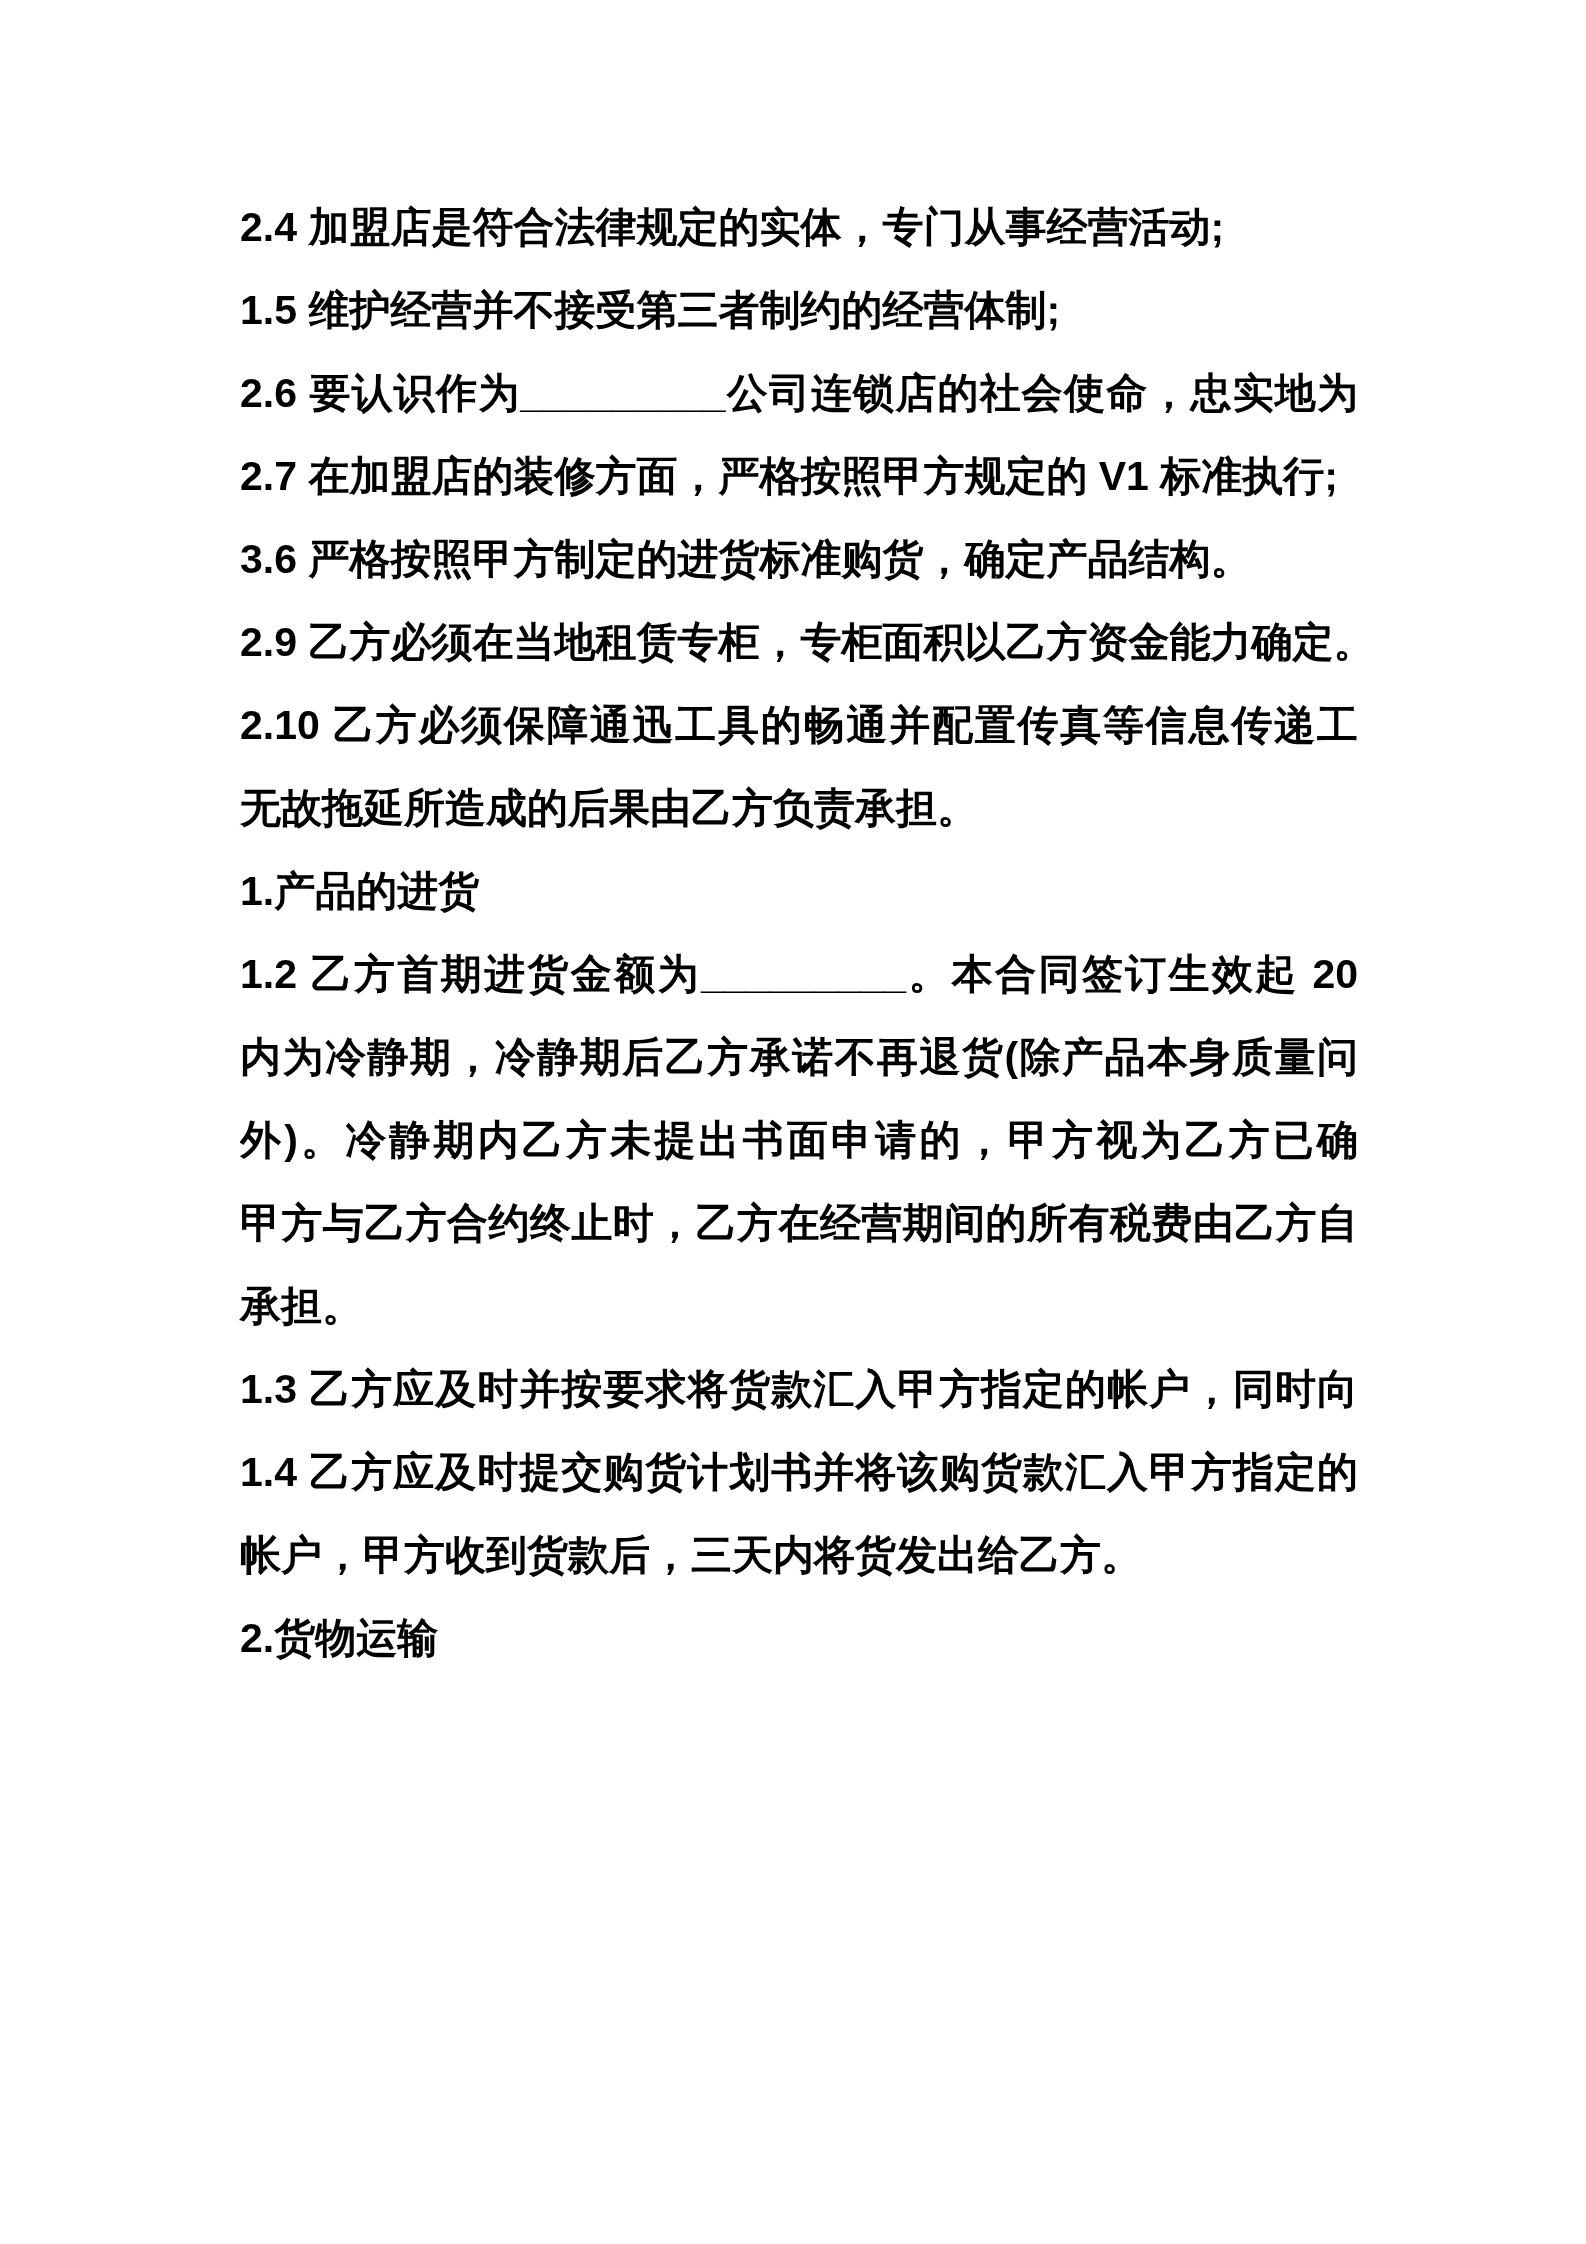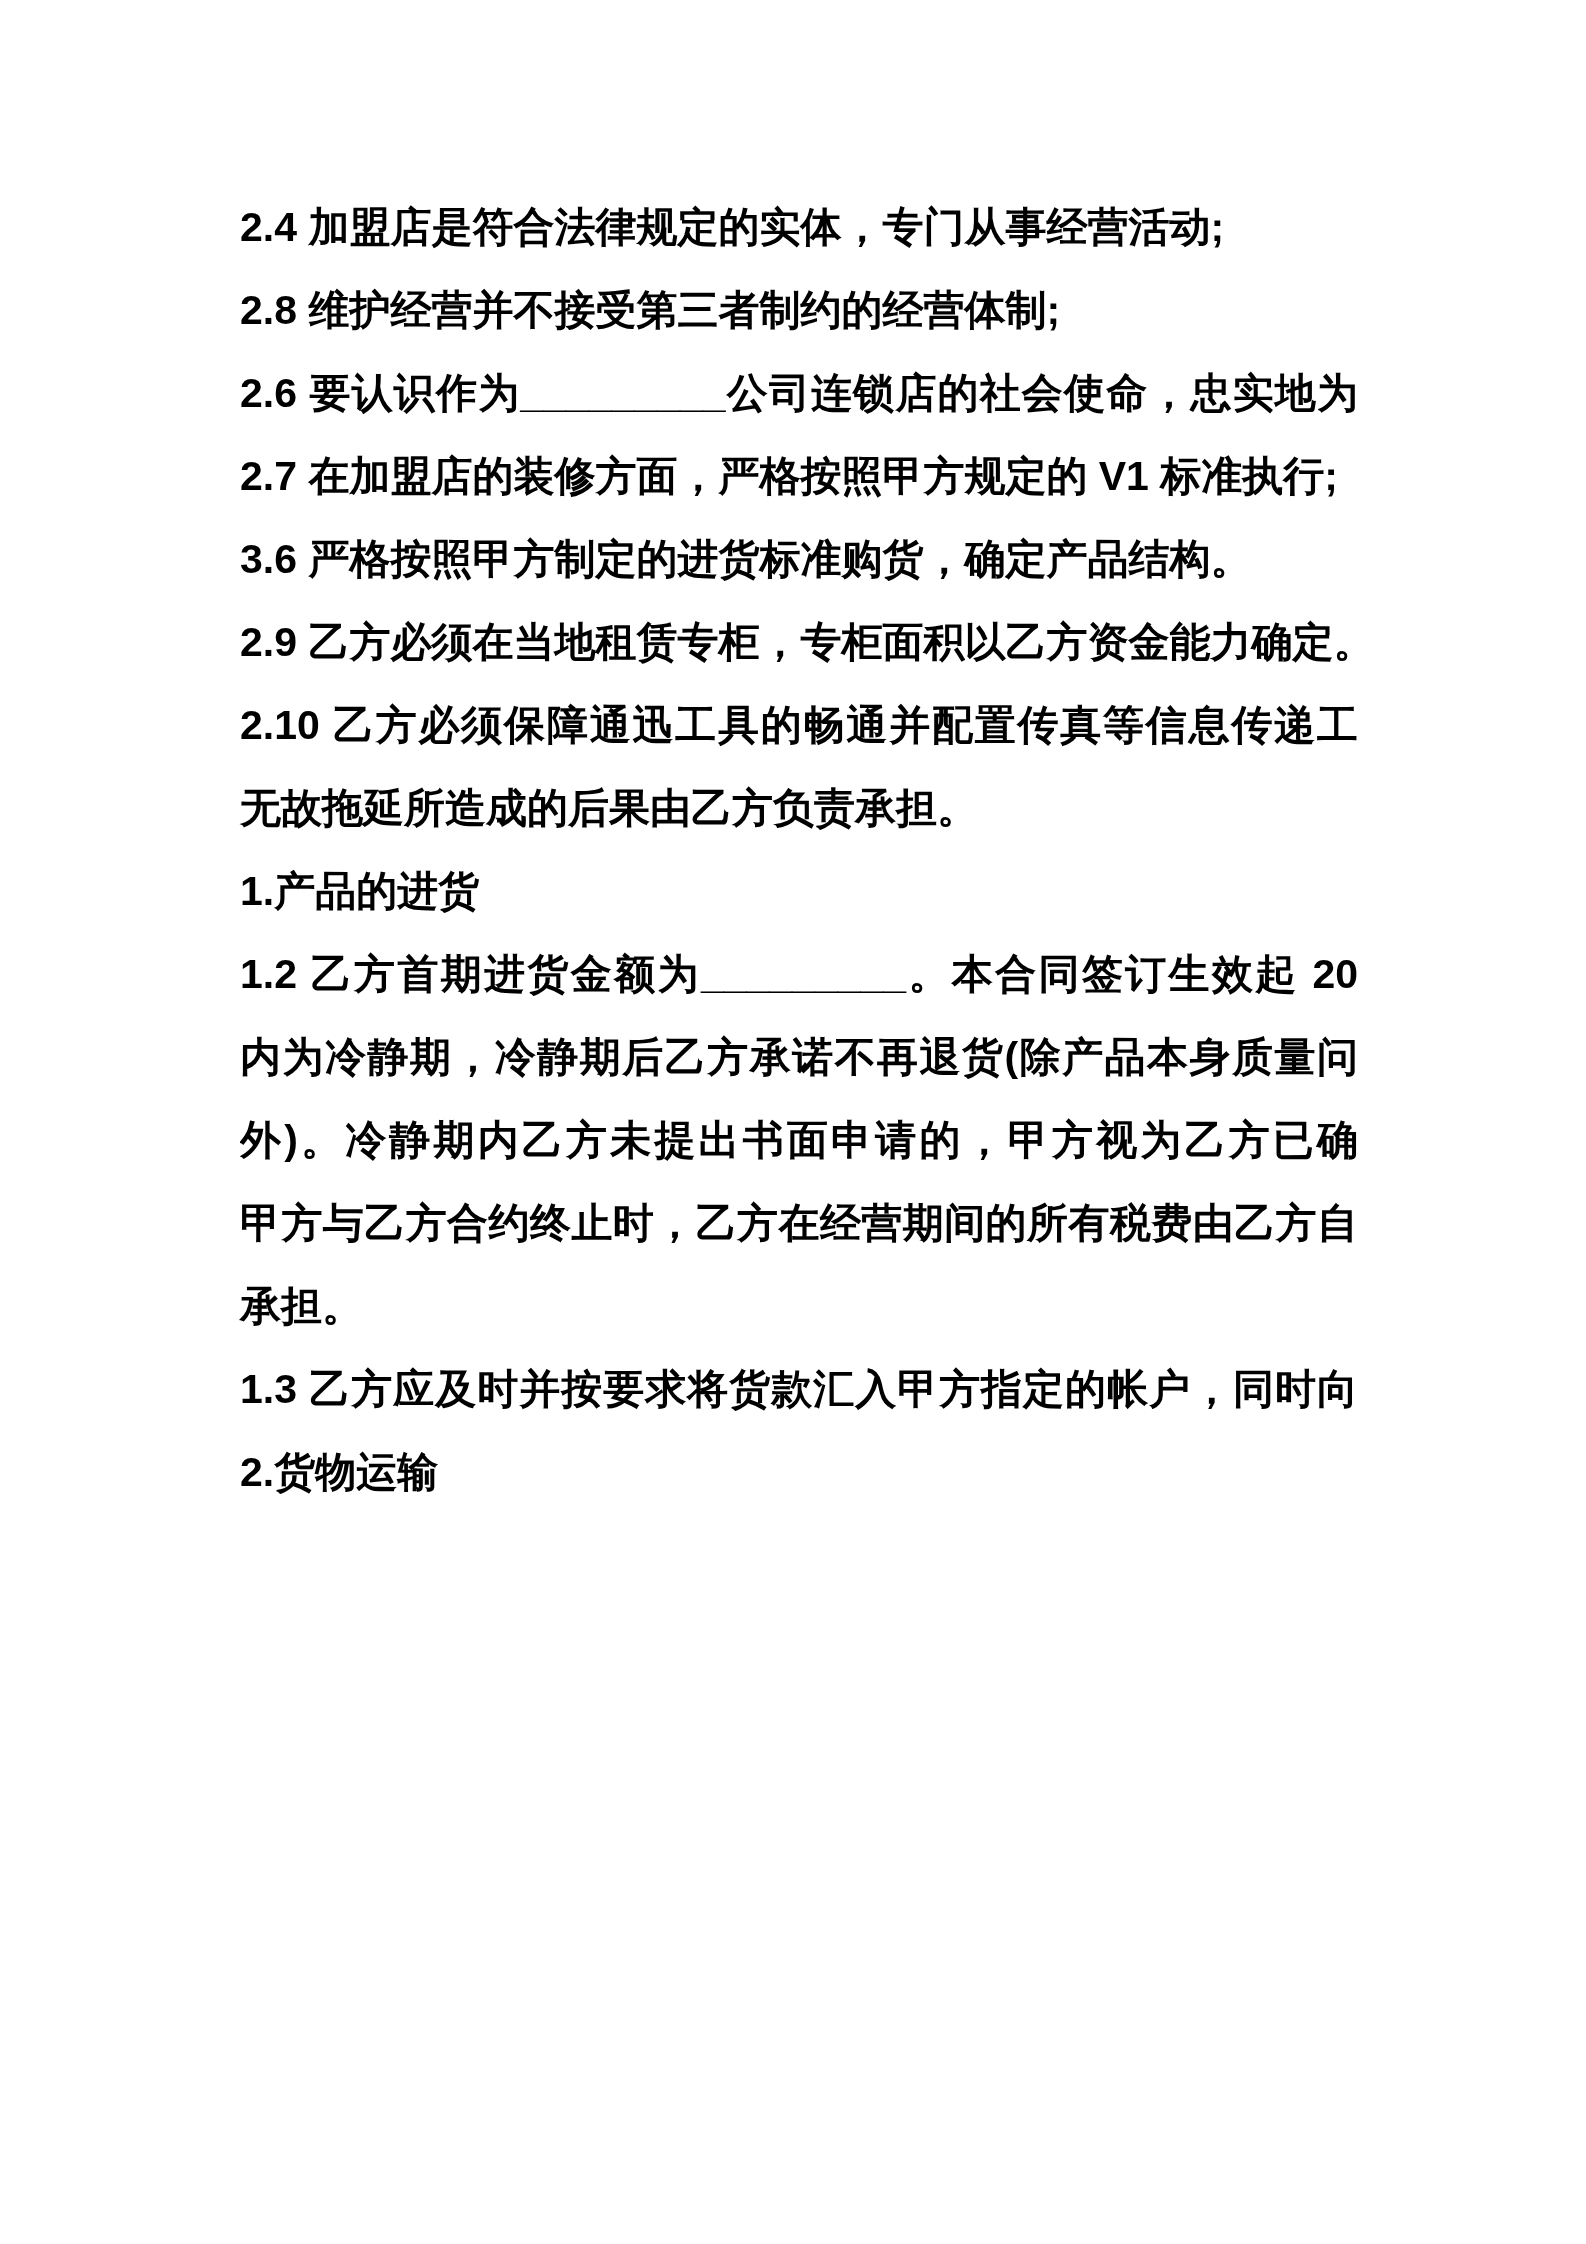--- a/index.html
+++ b/index.html
@@ -45,21 +45,21 @@
 <body>
 
 <div class="page">
   <div class="doc-body">
 
     <div class="paragraph">
       <div class="line">2.4 加盟店是符合法律规定的实体，专门从事经营活动;</div>
     </div>
 
     <div class="paragraph">
-      <div class="line">2.8 维护经营并不接受第三者制约的经营体制;</div>
+      <div class="line">1.5 维护经营并不接受第三者制约的经营体制;</div>
     </div>
 
     <div class="paragraph">
       <div class="line justify">2.6 要认识作为_________公司连锁店的社会使命，忠实地为顾</div>
     </div>
 
     <div class="paragraph">
       <div class="line">2.7 在加盟店的装修方面，严格按照甲方规定的 V1 标准执行;</div>
     </div>
 
@@ -87,19 +87,23 @@
       <div class="line justify">内为冷静期，冷静期后乙方承诺不再退货(除产品本身质量问题</div>
       <div class="line justify">外)。冷静期内乙方未提出书面申请的，甲方视为乙方已确认。</div>
       <div class="line justify">甲方与乙方合约终止时，乙方在经营期间的所有税费由乙方自行</div>
       <div class="line">承担。</div>
     </div>
 
     <div class="paragraph">
       <div class="line justify">1.3 乙方应及时并按要求将货款汇入甲方指定的帐户，同时向甲</div>
     </div>
 
+    <div class="paragraph">
+      <div class="line justify">1.4 乙方应及时提交购货计划书并将该购货款汇入甲方指定的</div>
+      <div class="line">帐户，甲方收到货款后，三天内将货发出给乙方。</div>
+    </div>
 
     <div class="paragraph">
       <div class="line">2.货物运输</div>
     </div>
 
   </div>
 </div>
 
 </body></html>

